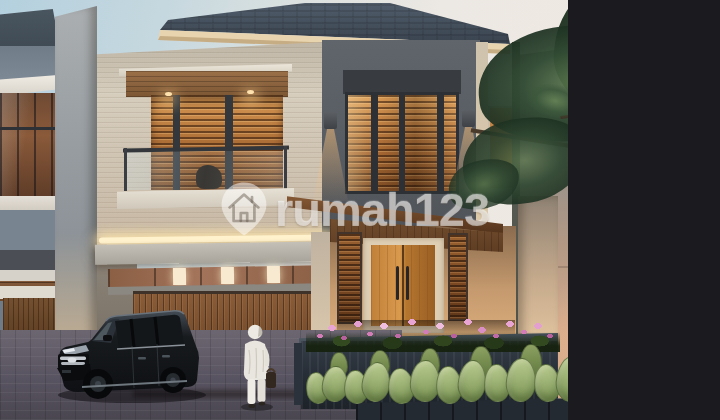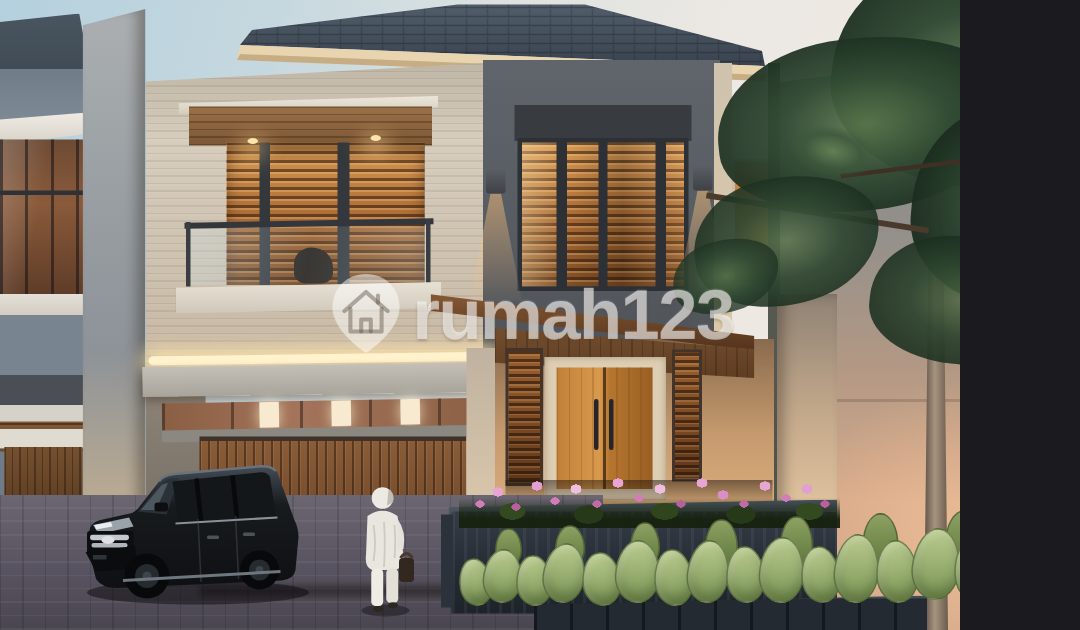--- a/index.html
+++ b/index.html
@@ -1,16 +1,16 @@
 <!DOCTYPE html>
 <html><head>
 <meta charset="utf-8">
 <style>
   html,body{margin:0;padding:0;background:#1b1b1f;font-family:"Liberation Sans",sans-serif;}
-  #stage{position:relative;width:640px;height:420px;overflow:hidden;background:#cfd9dc;}
+  #stage{position:relative;width:568px;height:420px;overflow:hidden;background:#cfd9dc;}
   .ab{position:absolute;}
   
   .trav{background-color:#d6cdbd;
     background-image:linear-gradient(180deg,rgba(95,85,70,.20),rgba(0,0,0,0) 25%,rgba(135,95,60,.16) 85%),
     repeating-linear-gradient(180deg,rgba(110,95,75,.13) 0 1px,rgba(255,255,255,.05) 1px 2px,transparent 2px 5px);}
   .louv{background-image:
     repeating-linear-gradient(180deg,rgba(45,22,8,.55) 0 2px,rgba(255,215,150,.28) 2px 3px,transparent 3px 6px),
     linear-gradient(180deg,#d99a54,#a96a34 55%,#7e4c24);}
   .louv-dim{background-image:
     repeating-linear-gradient(180deg,rgba(35,18,8,.6) 0 2px,rgba(255,200,140,.18) 2px 3px,transparent 3px 5px),

